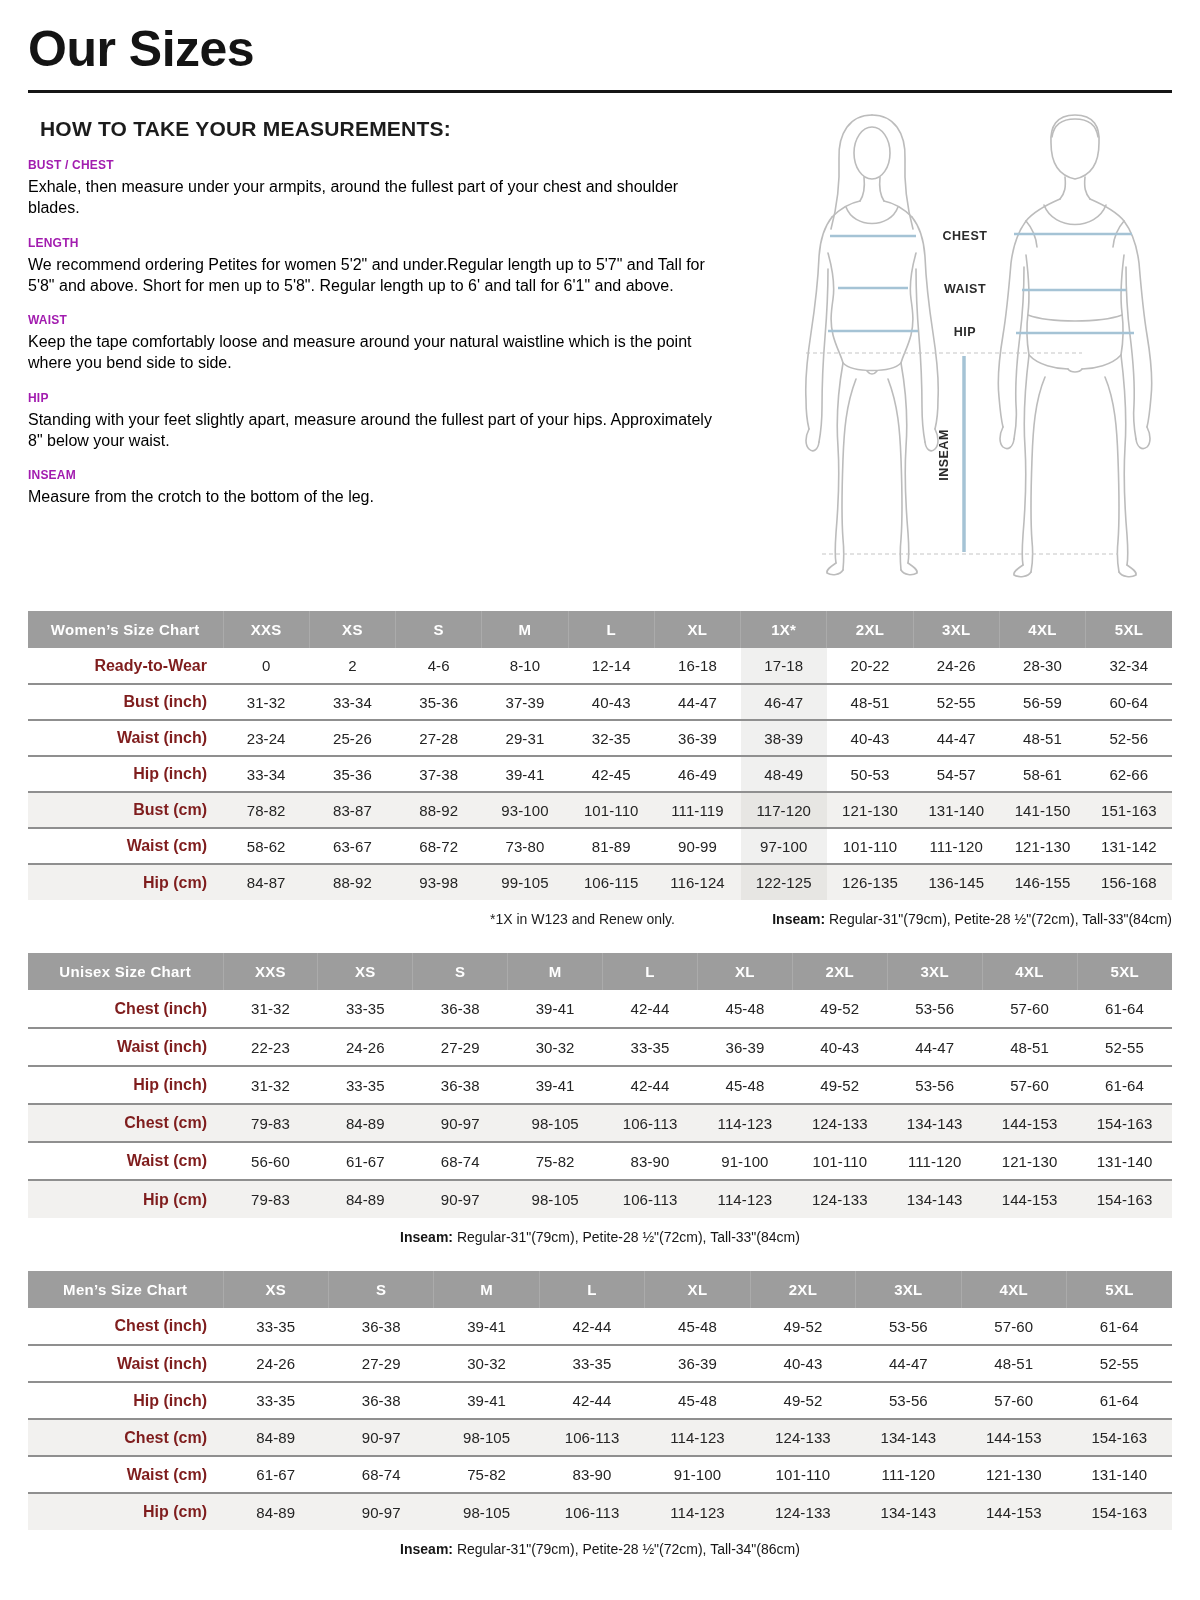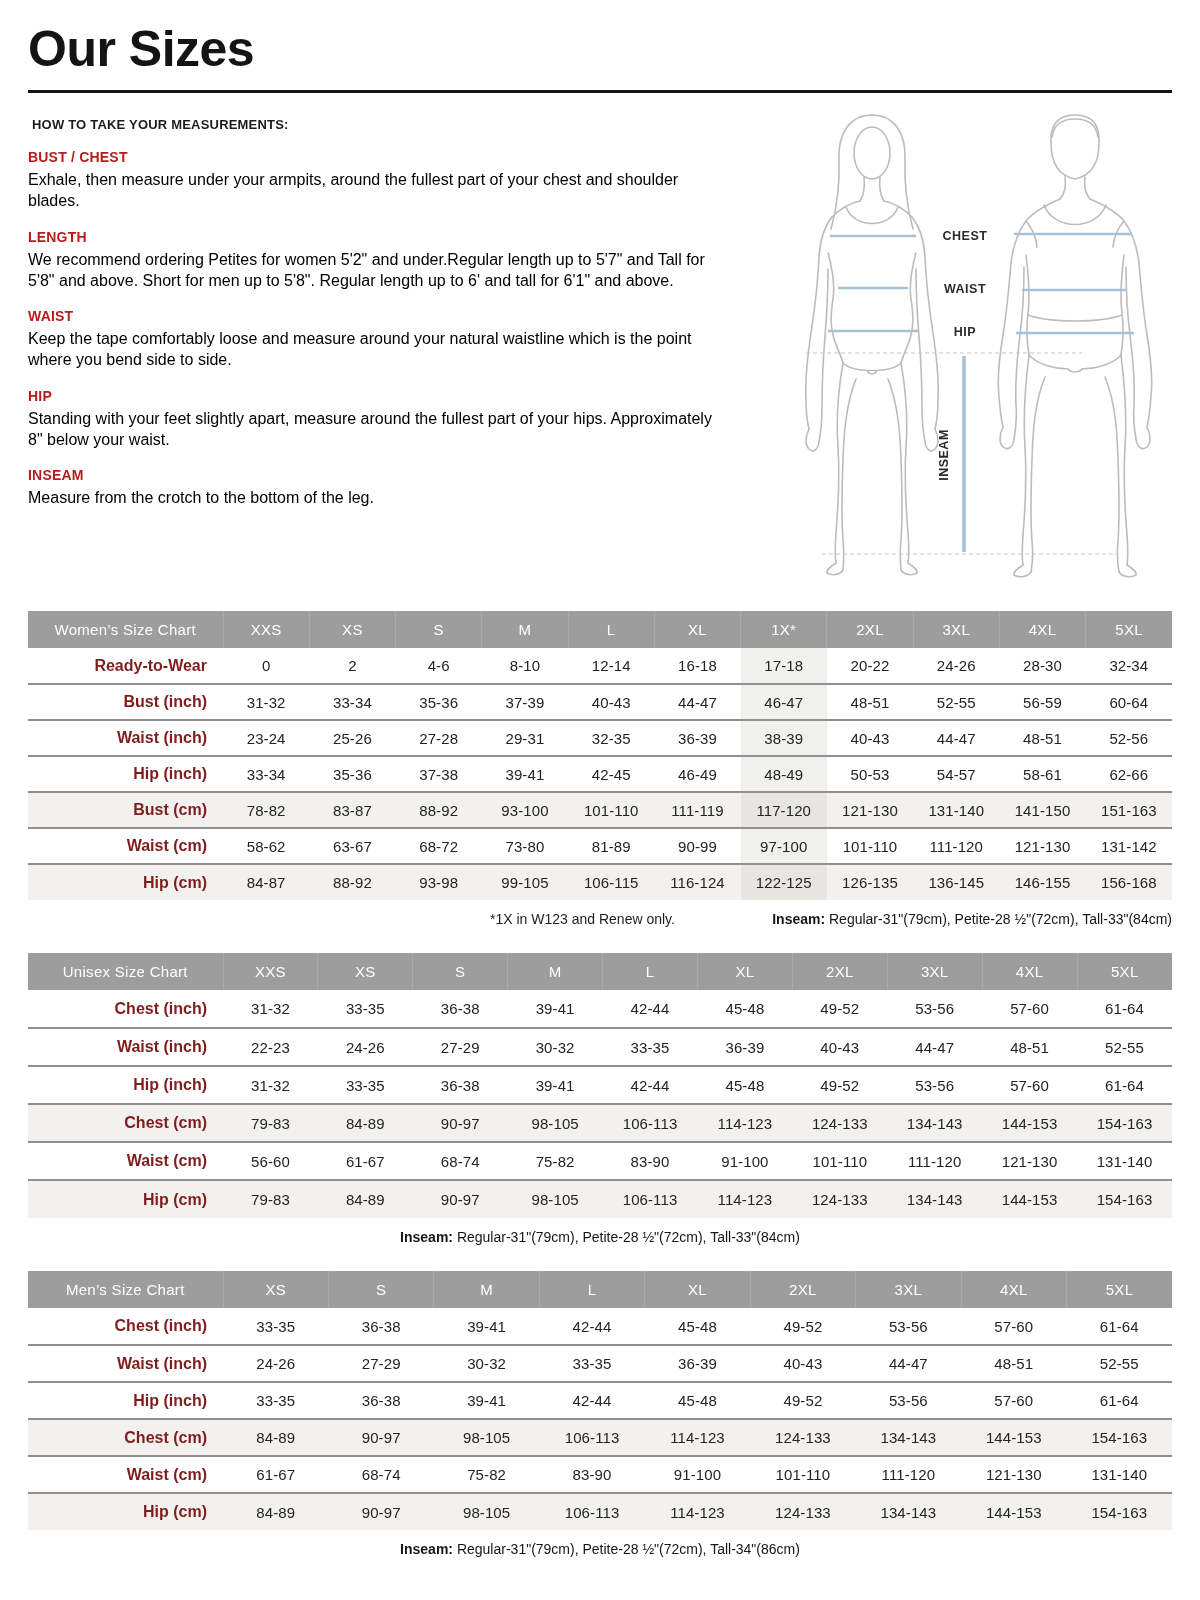--- a/index.html
+++ b/index.html
@@ -12,33 +12,33 @@
   html,body{margin:0;padding:0}
   body{
     width:1200px;height:1600px;overflow:hidden;background:#fff;
     font-family:"Liberation Sans","DejaVu Sans",sans-serif;color:var(--ink);
   }
   .page{padding:0 28px;position:relative;width:1200px}
   .page-title{font-size:50px;font-weight:800;letter-spacing:-0.5px;margin:20px 0 12px;color:#141414}
   .title-rule{height:3px;background:#161616;border:none;margin:0}
   .howto{position:relative;margin-top:24px;min-height:484px}
   .howto-text{width:700px}
-  .howto-heading{font-size:13px;font-weight:800;margin:4px;color:#1c1c1c;letter-spacing:.2px}
-  .m-sec h3{font-size:14px;font-weight:800;margin:17px 0 4px;color:#b91c1c;letter-spacing:.2px}
+  .howto-heading{font-size:21px;font-weight:800;margin:12px;color:#1c1c1c;letter-spacing:.2px}
+  .m-sec h3{font-size:12px;font-weight:800;margin:17px 0 4px;color:#a21caf;letter-spacing:.2px}
   .m-sec p{font-size:16px;line-height:1.33;margin:0;color:#000000;max-width:700px}
   .diagram{position:absolute;top:-14px;left:752px;width:382px;height:480px}
   .diagram svg{display:block}
   .diagram text{font-family:"Liberation Sans","DejaVu Sans",sans-serif;font-weight:700;font-size:12.5px;fill:#2b2b2b;letter-spacing:.5px}
 
   .table-sec{margin-top:26px}
   .table-sec.first{margin-top:10px}
   .size-table{width:1144px;border-collapse:collapse;table-layout:fixed}
   .size-table thead th{
     background:var(--header-bg);color:var(--header-text);
-    font-size:15px;font-weight:400;height:37px;padding:0;letter-spacing:.3px;
+    font-size:15px;font-weight:700;height:37px;padding:0;letter-spacing:.3px;
   }
   .size-table thead th + th{border-left:1px solid rgba(255,255,255,.15)}
   .size-table tbody tr{height:36px}
   .tbl-unisex tbody tr{height:38px}
   .tbl-mens tbody tr{height:37px}
   .size-table tbody tr + tr{border-top:2px solid var(--divider)}
   .size-table tbody th{
     text-align:right;padding-right:16px;font-weight:700;font-size:16px;color:#7f1d1d;
   }
   .size-table tbody td{text-align:center;font-size:15px;color:#242424;padding:0;letter-spacing:.1px}

